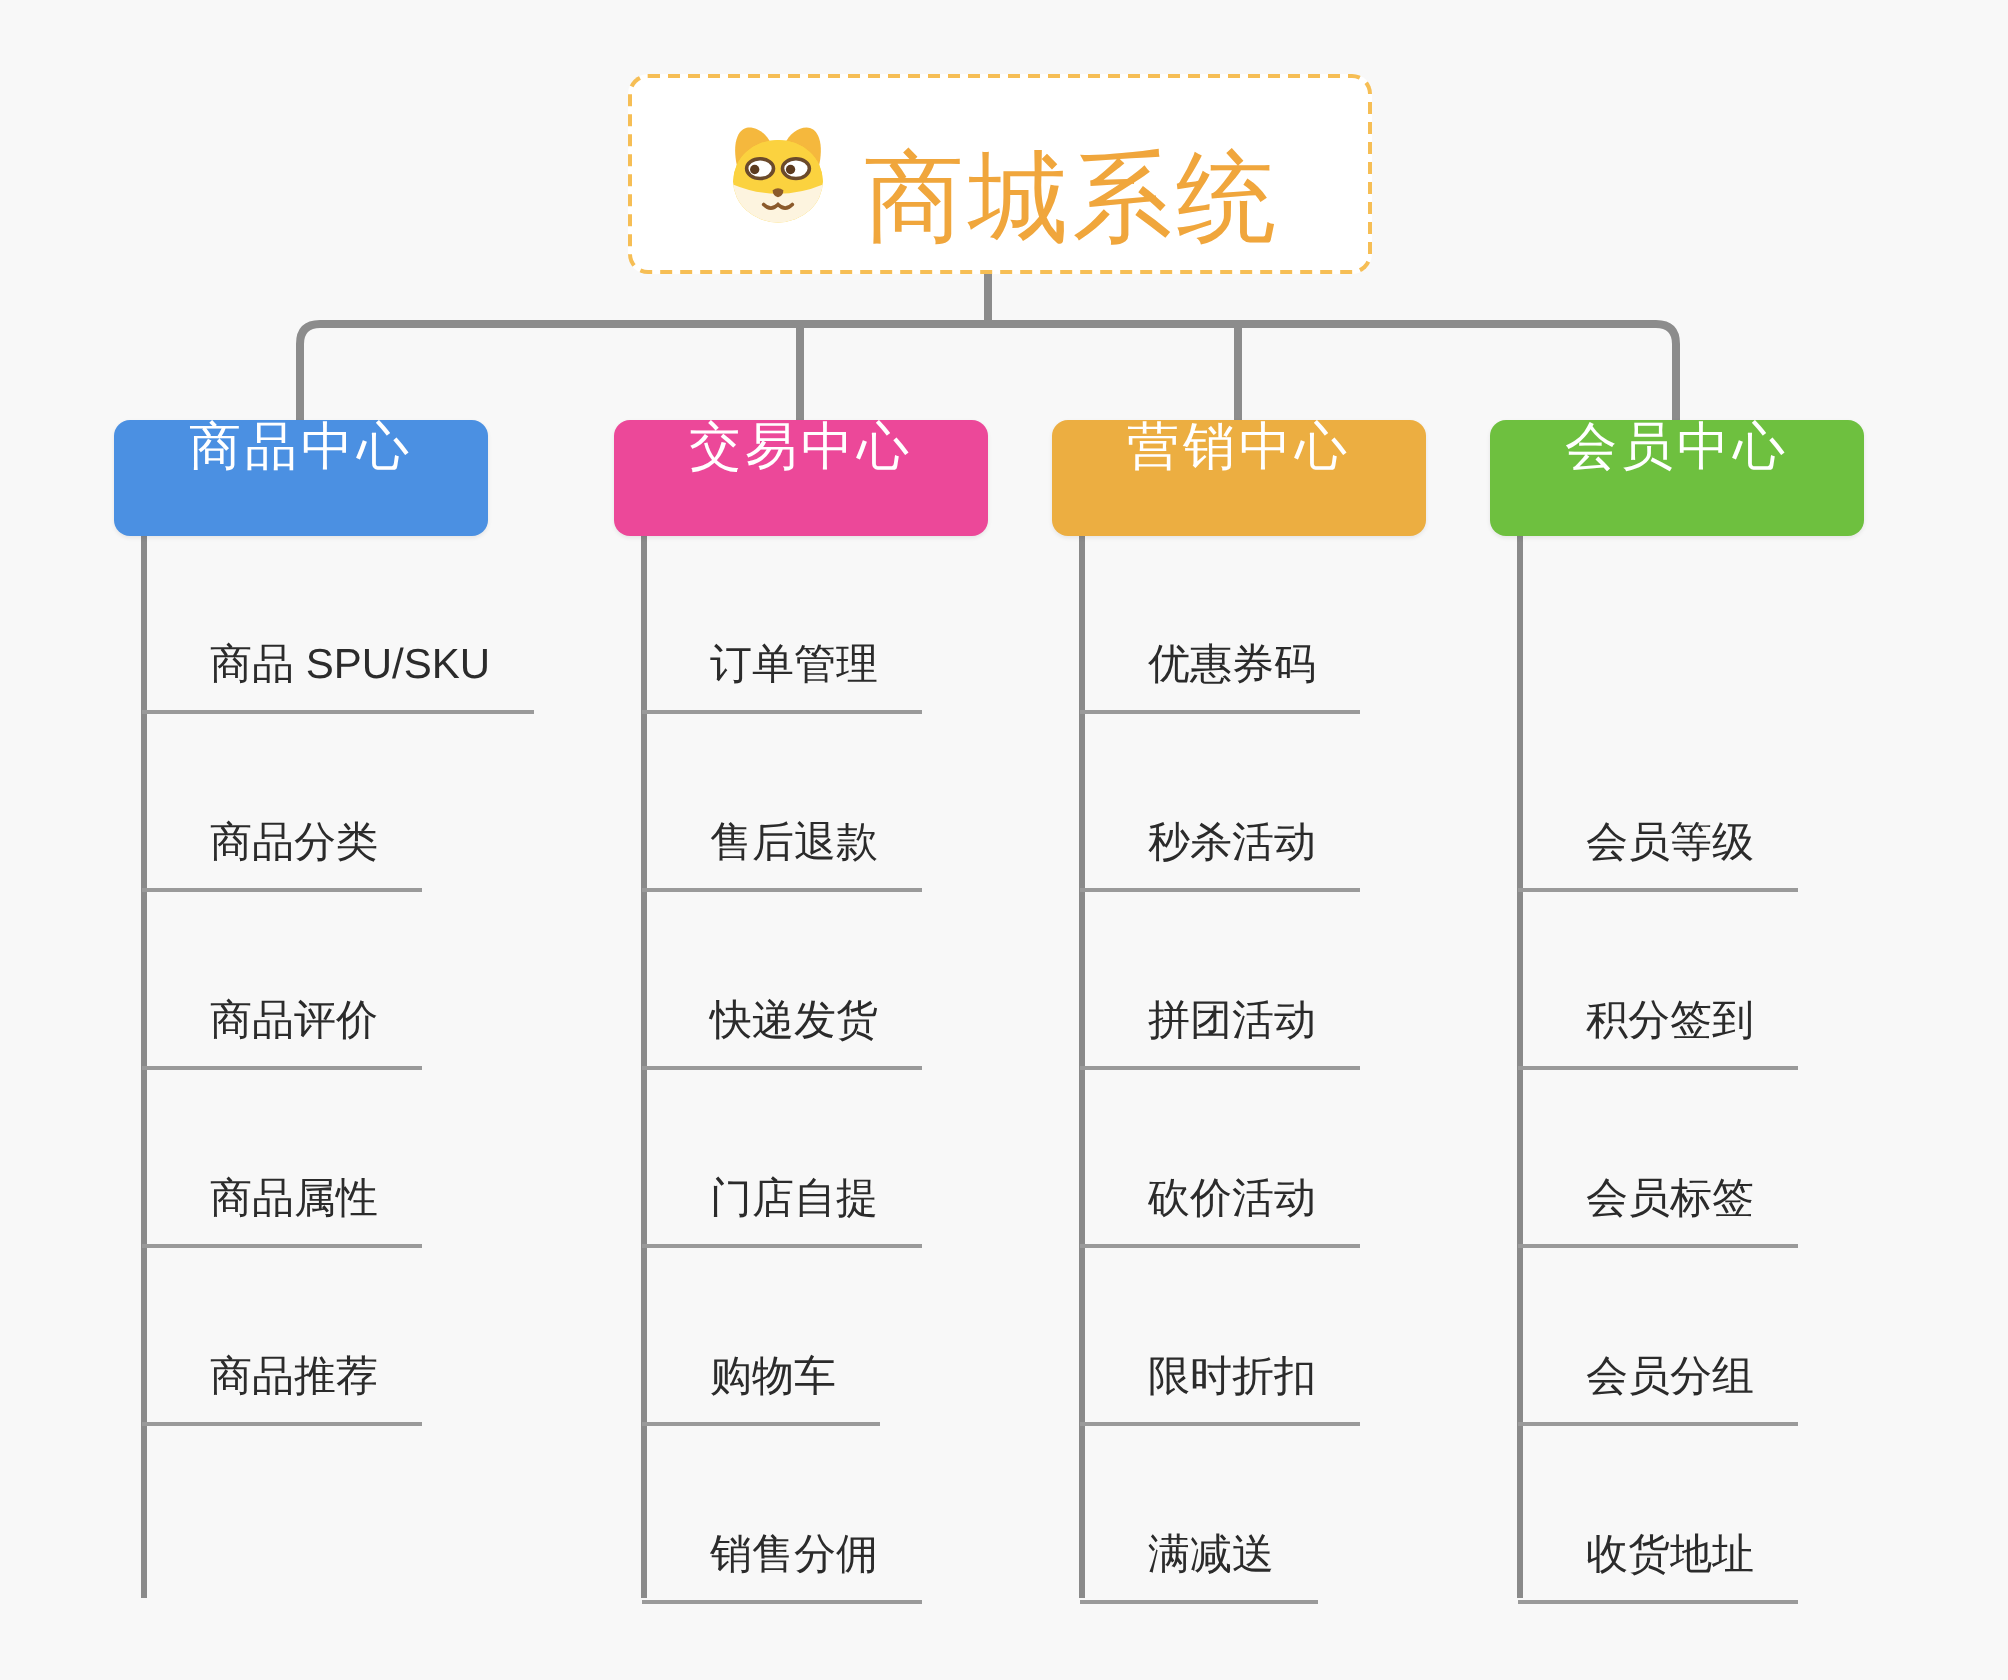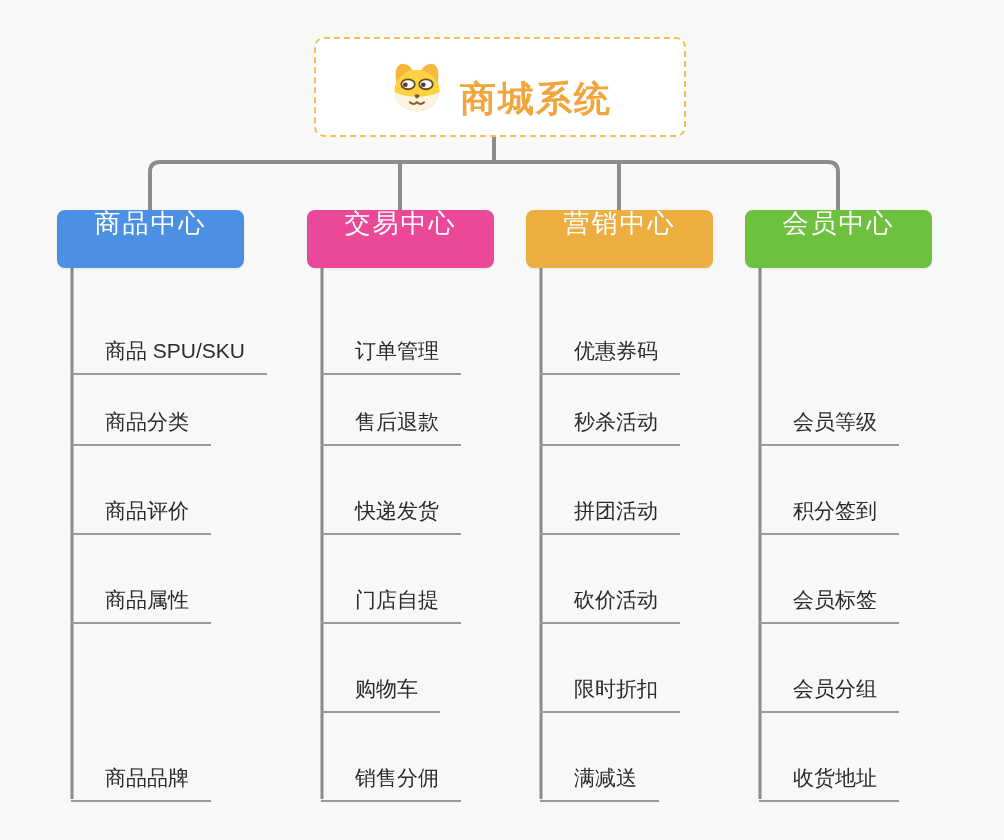--- a/index.html
+++ b/index.html
@@ -17,22 +17,22 @@
   .root-node{
     position:absolute;left:314px;top:37px;width:372px;height:100px;
     box-sizing:border-box;
     background:#FFFFFF;
     border:2px dashed #F6BE55;
     border-radius:10px;
     display:flex;align-items:center;justify-content:center;gap:14px;
     z-index:2;
   }
   .root-title{
-    font-size:36px;
-    font-weight:700;
+    font-size:50px;
+    font-weight:400;
     color:#F0A63C;
     letter-spacing:2px;
     line-height:1;
     margin-top:24px;
   }
   .dog-icon{display:block;}
 
   
   .branch{
     position:absolute;top:210px;width:187px;height:58px;
@@ -52,21 +52,21 @@
     white-space:nowrap;
     font-size:21px;
     color:#2B2B2B;
     line-height:30px;
     padding:0 22px 7px 34px;
     border-bottom:2px solid #9A9A9A;
     z-index:1;
     width:fit-content;
   }
   .c0{left:71px}.c1{left:321px}.c2{left:540px}.c3{left:759px}
-  .r0{top:336px}.r1{top:407px}.r2{top:496px}.r3{top:585px}.r4{top:674px}.r5{top:763px}
+  .r0{top:318px}.r1{top:407px}.r2{top:496px}.r3{top:585px}.r4{top:674px}.r5{top:763px}
 </style>
 </head>
 <body>
 
 <div class="canvas">
 
   <svg class="connectors" width="1004" height="840" viewBox="0 0 1004 840">
 
     <path d="M494 136 V162" stroke="#8C8C8C" stroke-width="4" fill="none"></path>
 
@@ -113,21 +113,21 @@
     <span class="branch-label">营销中心</span>
   </div>
   <div class="branch b3" style="background-color: rgb(110, 192, 63);">
     <span class="branch-label">会员中心</span>
   </div>
 
   <div class="leaf c0 r0">商品 SPU/SKU</div>
   <div class="leaf c0 r1">商品分类</div>
   <div class="leaf c0 r2">商品评价</div>
   <div class="leaf c0 r3">商品属性</div>
-  <div class="leaf c0 r5">商品品牌</div>
+  <div class="leaf c0 r4">商品推荐</div>
 
   <div class="leaf c1 r0">订单管理</div>
   <div class="leaf c1 r1">售后退款</div>
   <div class="leaf c1 r2">快递发货</div>
   <div class="leaf c1 r3">门店自提</div>
   <div class="leaf c1 r4">购物车</div>
   <div class="leaf c1 r5">销售分佣</div>
 
   <div class="leaf c2 r0">优惠券码</div>
   <div class="leaf c2 r1">秒杀活动</div>

